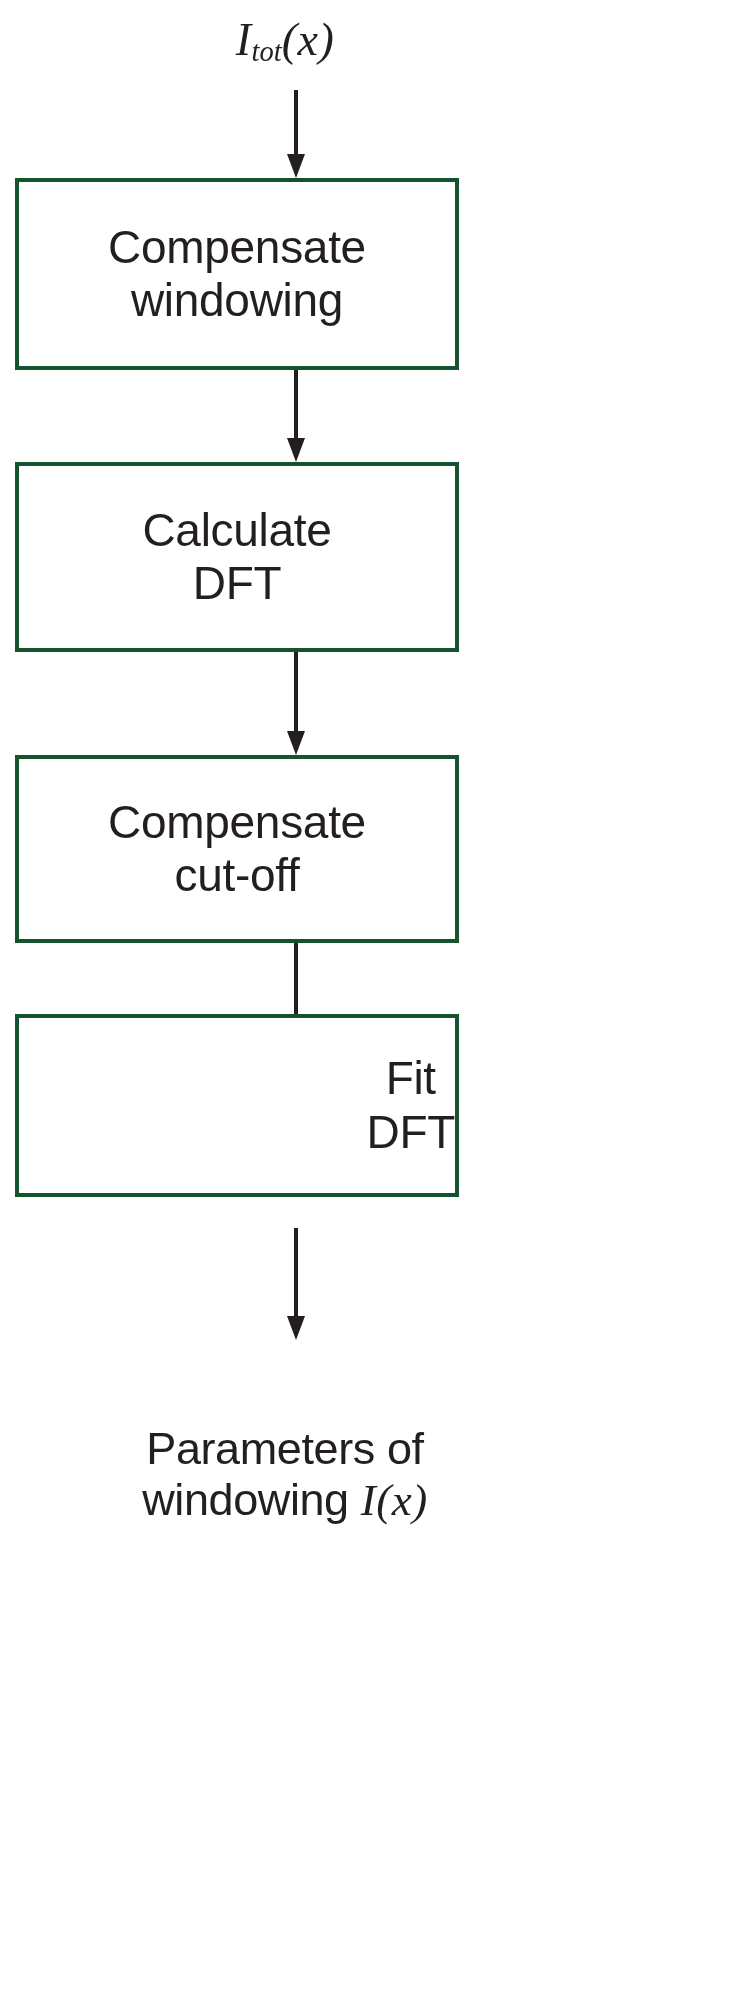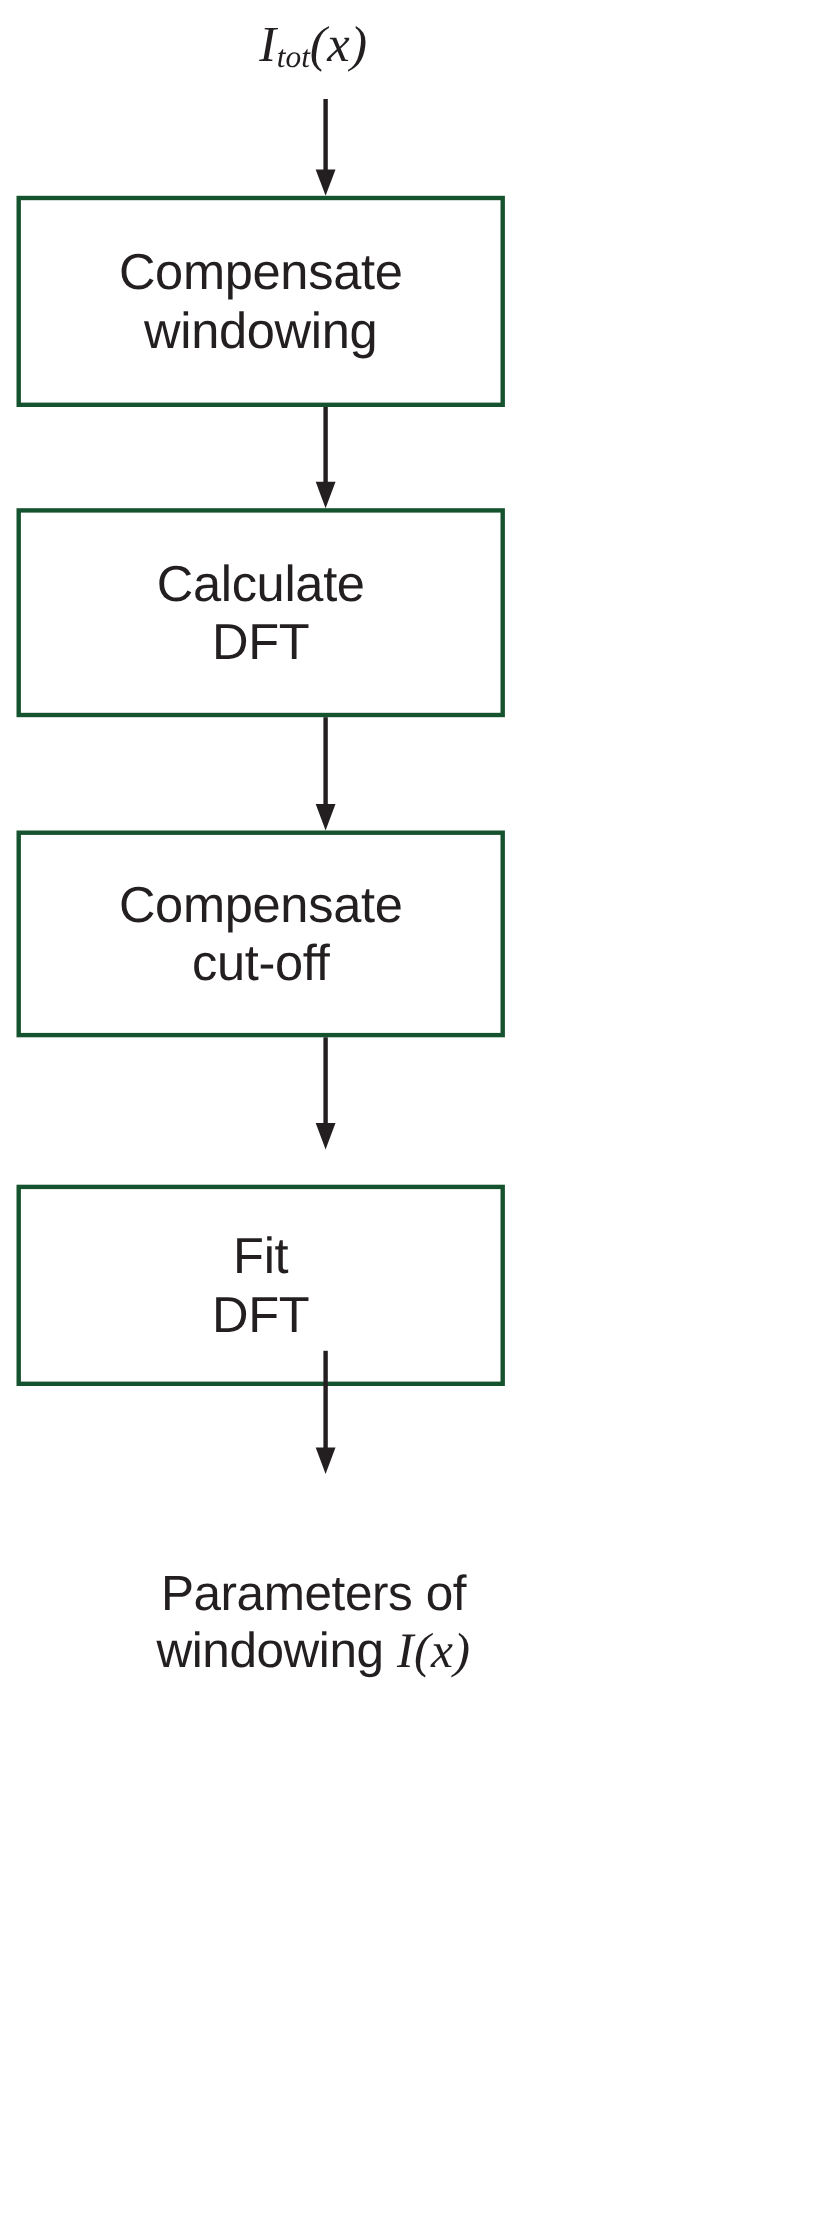--- a/index.html
+++ b/index.html
@@ -138,21 +138,21 @@
   <div class="proc-box" style="top:755px; height:188px;">
     <div class="proc-text">Compensate
 cut-off</div>
   </div>
 
   <div class="arrow" style="top:943px; height:102px;">
     <div class="shaft" style="height:80px;"></div>
     <div class="head" style="top:78px;"></div>
   </div>
 
-  <div class="proc-box" style="top:1077px; height:183px;">
+  <div class="proc-box" style="top:1014px; height:183px;justify-content:flex-end;">
     <div class="proc-text">Fit
 DFT</div>
   </div>
 
   <div class="arrow" style="top:1228px; height:112px;">
     <div class="shaft" style="height:90px;"></div>
     <div class="head" style="top:88px;"></div>
   </div>
 
   <div class="io-label" style="top:1423px;">

